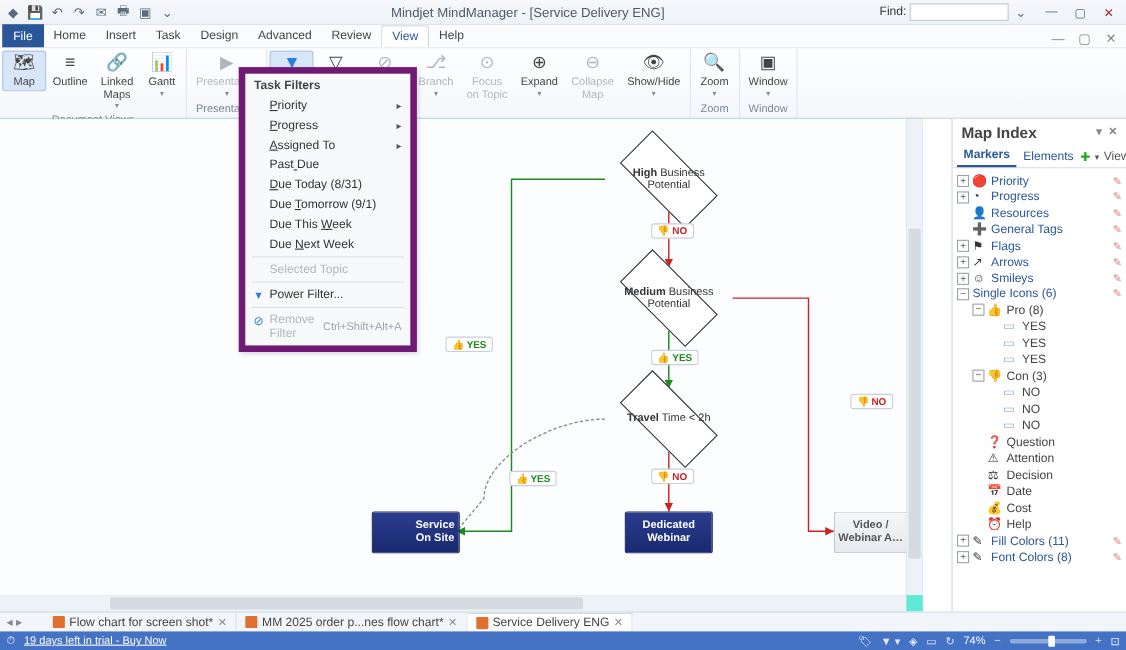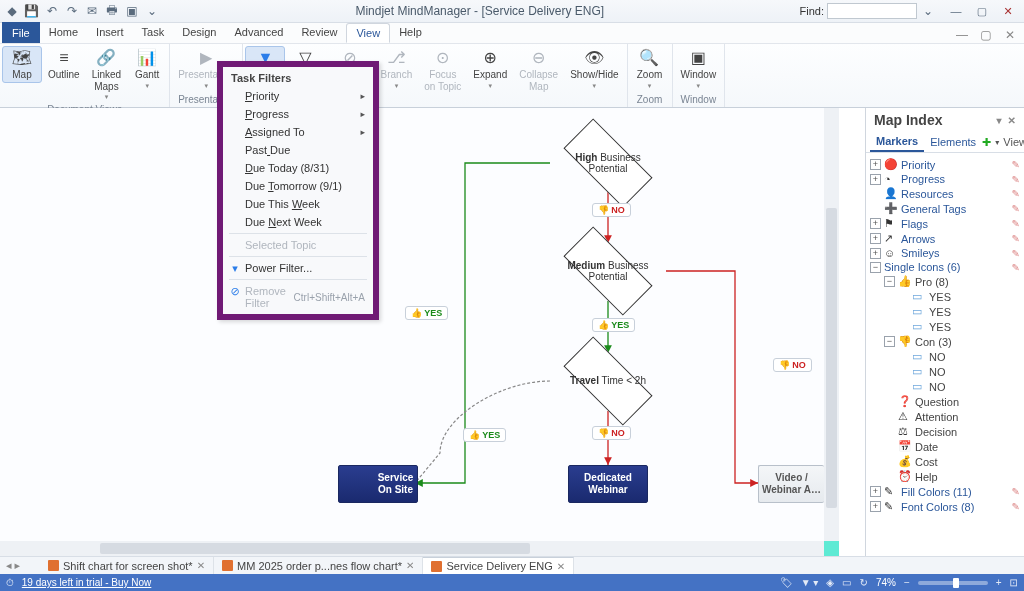--- a/index.html
+++ b/index.html
@@ -547,21 +547,21 @@
 </div>
 
 <div class="doctabs">
   <span style="position:absolute; left:6px; display:flex; gap:3px;">
     <span style="color:#888;">◂</span>
     <span style="color:#888;">▸</span>
   </span>
   <div id="doctabs-c" style="display:flex;">
       <div class="doctab">
         <span class="doc-ic"></span>
-        <span>Shift chart for screen shot*</span>
+        <span>Flow chart for screen shot*</span>
         <span class="x">✕</span>
       </div>
       <div class="doctab">
         <span class="doc-ic"></span>
         <span>MM 2025 order p...nes flow chart*</span>
         <span class="x">✕</span>
       </div>
       <div class="doctab active">
         <span class="doc-ic"></span>
         <span>Service Delivery ENG</span>

